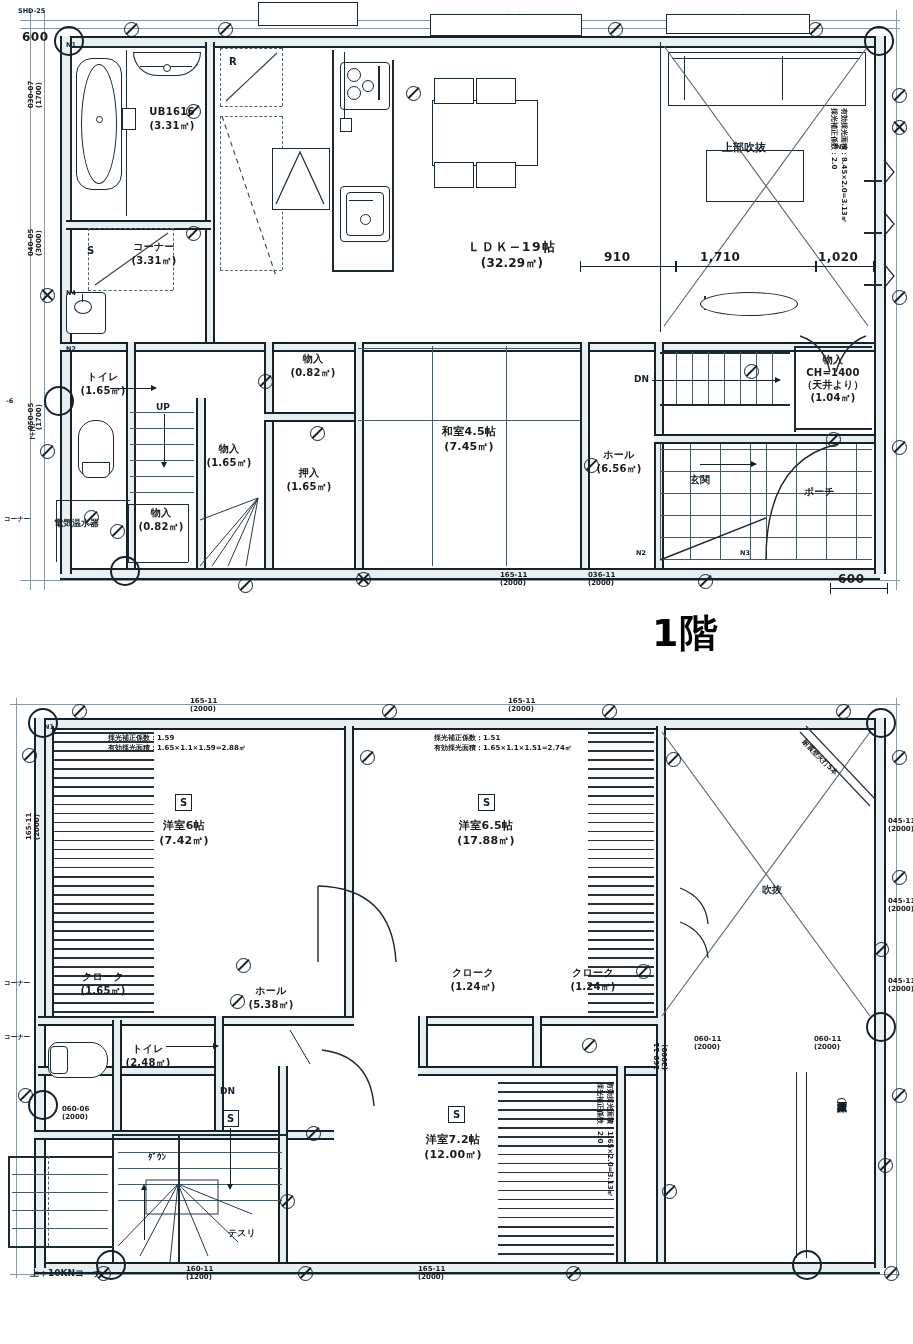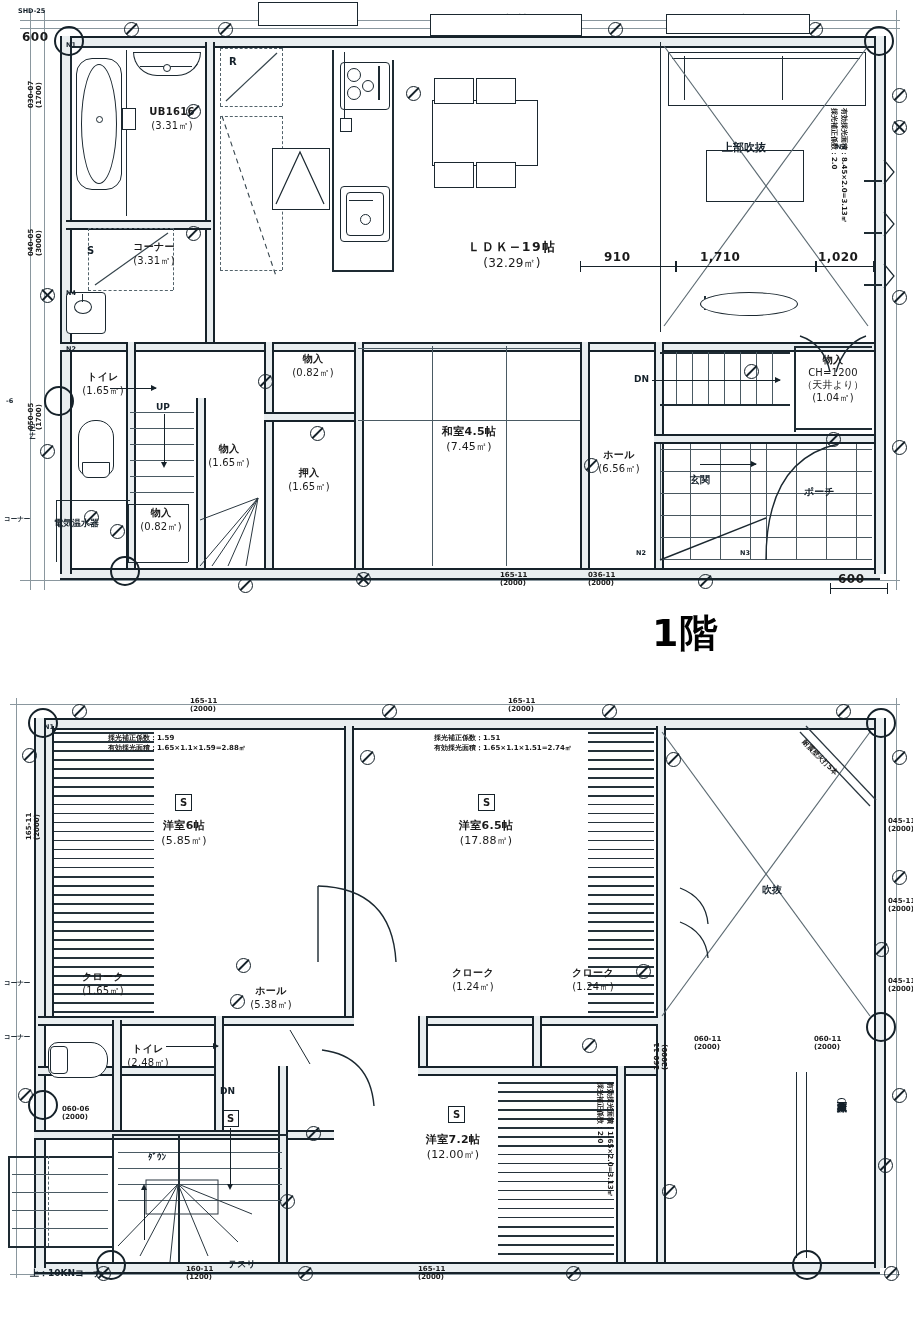--- a/index.html
+++ b/index.html
@@ -34,21 +34,21 @@
 
   
   .wall-h{position:absolute;height:6px;border-top:2px solid #16222a;border-bottom:2px solid #16222a;background:#e9eef0;}
   .wall-v{position:absolute;width:6px;border-left:2px solid #16222a;border-right:2px solid #16222a;background:#e9eef0;}
   .wall-h.thick{height:8px;}
   .wall-v.thick{width:8px;}
 
   
   .rm{position:absolute;text-align:center;line-height:1.38;white-space:nowrap;}
   .rm .n{font-size:11px;font-weight:bold;letter-spacing:.3px;}
-  .rm .a{font-size:11px;font-weight:normal;letter-spacing:.2px;}
+  .rm .a{font-size:11px;font-weight:bold;letter-spacing:.2px;}
   .rm.sm .n,.rm.sm .a{font-size:10px;}
   .rm.lg .n{font-size:12.5px;letter-spacing:1.5px;}
   .rm.lg .a{font-size:12px;}
 
   .lbl{position:absolute;font-size:8px;font-weight:bold;line-height:1.15;white-space:nowrap;color:#14202a;}
   .lbl.tiny{font-size:6.5px;}
   .lbl.vtx{writing-mode:vertical-rl;text-orientation:upright;letter-spacing:0;}
   .dim{position:absolute;font-size:12px;font-weight:bold;letter-spacing:.5px;white-space:nowrap;}
   .note{position:absolute;font-size:7px;font-weight:bold;white-space:nowrap;line-height:1.35;}
 
@@ -284,21 +284,21 @@
     <div class="ln v thin" style="left:756px;top:352px;height:52px;"></div>
     <div class="ln v thin" style="left:772px;top:352px;height:52px;"></div>
     <div class="lbl" style="left:634px;top:374px;font-size:9px;">DN</div>
     <div class="arrowline" style="left:652px;top:380px;width:128px;"></div>
 
     <div class="ln h2" style="left:794px;top:346px;width:78px;"></div>
     <div class="ln v2" style="left:794px;top:346px;height:86px;"></div>
     <div class="ln h2" style="left:794px;top:428px;width:78px;"></div>
     <div class="rm sm" style="left:790px;top:354px;width:86px;line-height:1.25;">
       <div class="n">物入</div>
-      <div class="a">CH=1200</div>
+      <div class="a">CH=1400</div>
       <div class="a">（天井より）</div>
       <div class="a">(1.04㎡)</div>
     </div>
 
     <div class="tile" style="left:660px;top:440px;width:106px;height:120px;"></div>
     <div class="tile" style="left:766px;top:440px;width:106px;height:120px;"></div>
     <div class="wall-h" style="left:654px;top:434px;width:220px;"></div>
     <div class="lbl" style="left:690px;top:474px;font-size:10px;">玄関</div>
     <div class="lbl" style="left:804px;top:486px;font-size:10px;">ポーチ</div>
     <svg class="ov" width="913" height="600">
@@ -407,21 +407,21 @@
     <div class="ln v faint" style="left:896px;top:8px;height:580px;"></div>
     <div class="ln h faint" style="left:10px;top:584px;width:890px;"></div>
 
     <div class="hatch" style="left:46px;top:42px;width:108px;height:288px;"></div>
     <div class="wall-v" style="left:44px;top:36px;height:290px;"></div>
     <div class="sbox" style="left:175px;top:104px;">
         <span>S</span>
       </div>
     <div class="rm" style="left:136px;top:128px;width:96px;">
       <div class="n">洋室6帖</div>
-      <div class="a">(5.85㎡)</div>
+      <div class="a">(7.42㎡)</div>
     </div>
     <div class="note" style="left:108px;top:44px;">
       <span>採光補正係数：1.59</span>
     </div>
     <div class="note" style="left:108px;top:54px;">
       <span>有効採光面積：1.65×1.1×1.59=2.88㎡</span>
     </div>
 
     <div class="hatch" style="left:588px;top:42px;width:66px;height:288px;"></div>
     <div class="wall-v" style="left:344px;top:36px;height:290px;"></div>
@@ -531,21 +531,21 @@
         <line x1="178" y1="494" x2="118" y2="556"></line>
         <line x1="178" y1="494" x2="140" y2="566"></line>
         <line x1="178" y1="494" x2="170" y2="572"></line>
         <line x1="178" y1="494" x2="208" y2="566"></line>
         <line x1="178" y1="494" x2="238" y2="552"></line>
         <line x1="178" y1="494" x2="252" y2="524"></line>
         <rect x="146" y="490" width="72" height="34" fill="none" stroke="#2a3740"></rect>
       </g>
     </svg>
     <div class="arrowup" style="left:144px;top:500px;height:50px;"></div>
-    <div class="lbl" style="left:228px;top:538px;font-size:9px;margin-top:31px;">テスリ</div>
+    <div class="lbl" style="left:228px;top:538px;font-size:9px;">テスリ</div>
     <div class="ln h2" style="left:8px;top:466px;width:104px;"></div>
     <div class="ln h2" style="left:8px;top:556px;width:104px;"></div>
     <div class="ln v2" style="left:8px;top:466px;height:90px;"></div>
     <div class="ln h thin" style="left:12px;top:484px;width:96px;"></div>
     <div class="ln h thin" style="left:12px;top:502px;width:96px;"></div>
     <div class="ln h thin" style="left:12px;top:520px;width:96px;"></div>
     <div class="ln h thin" style="left:12px;top:538px;width:96px;"></div>
     <div class="dash-v" style="left:48px;top:466px;height:90px;"></div>
     <div class="lbl" style="left:30px;top:578px;font-size:9px;">上：10KNコーナー</div>
 

